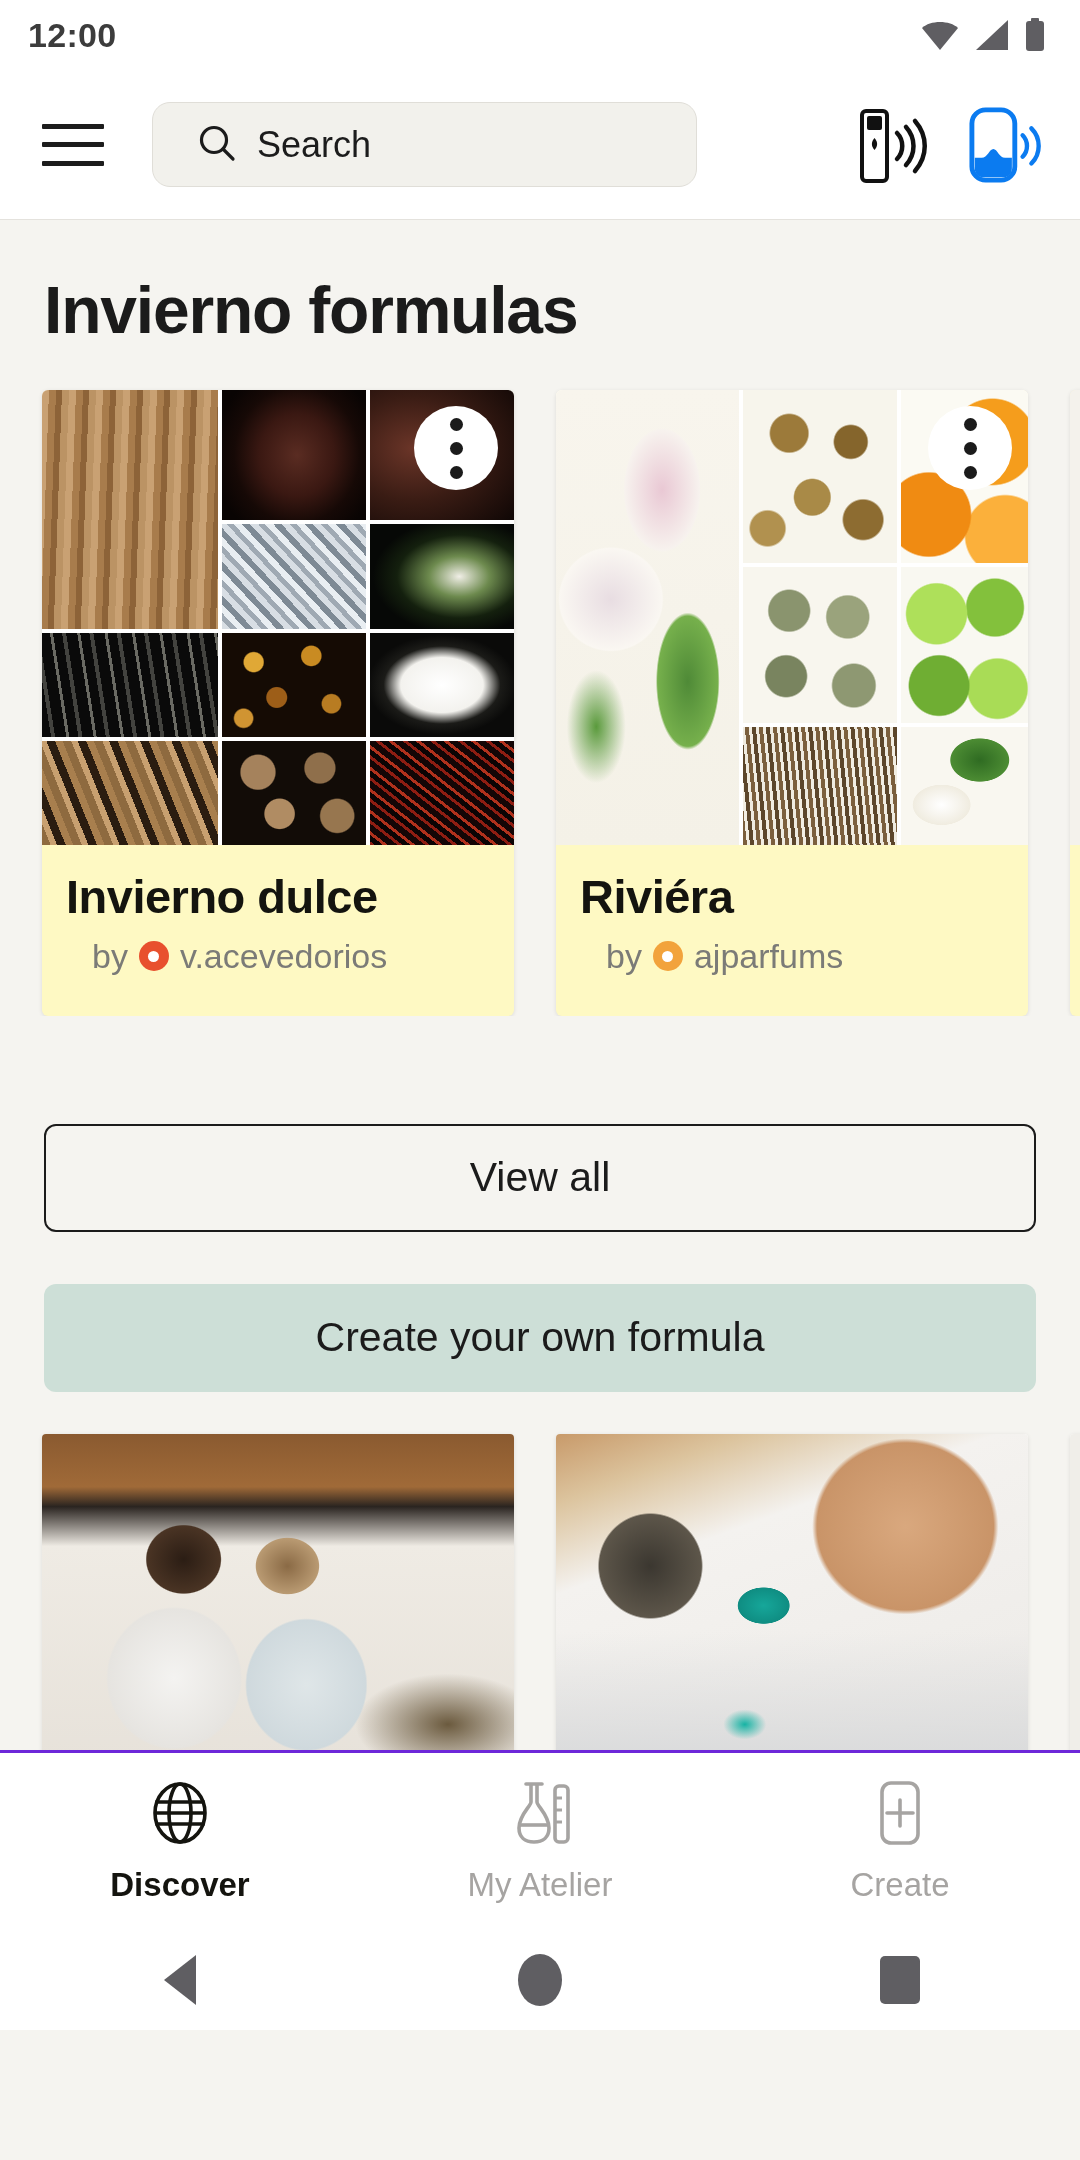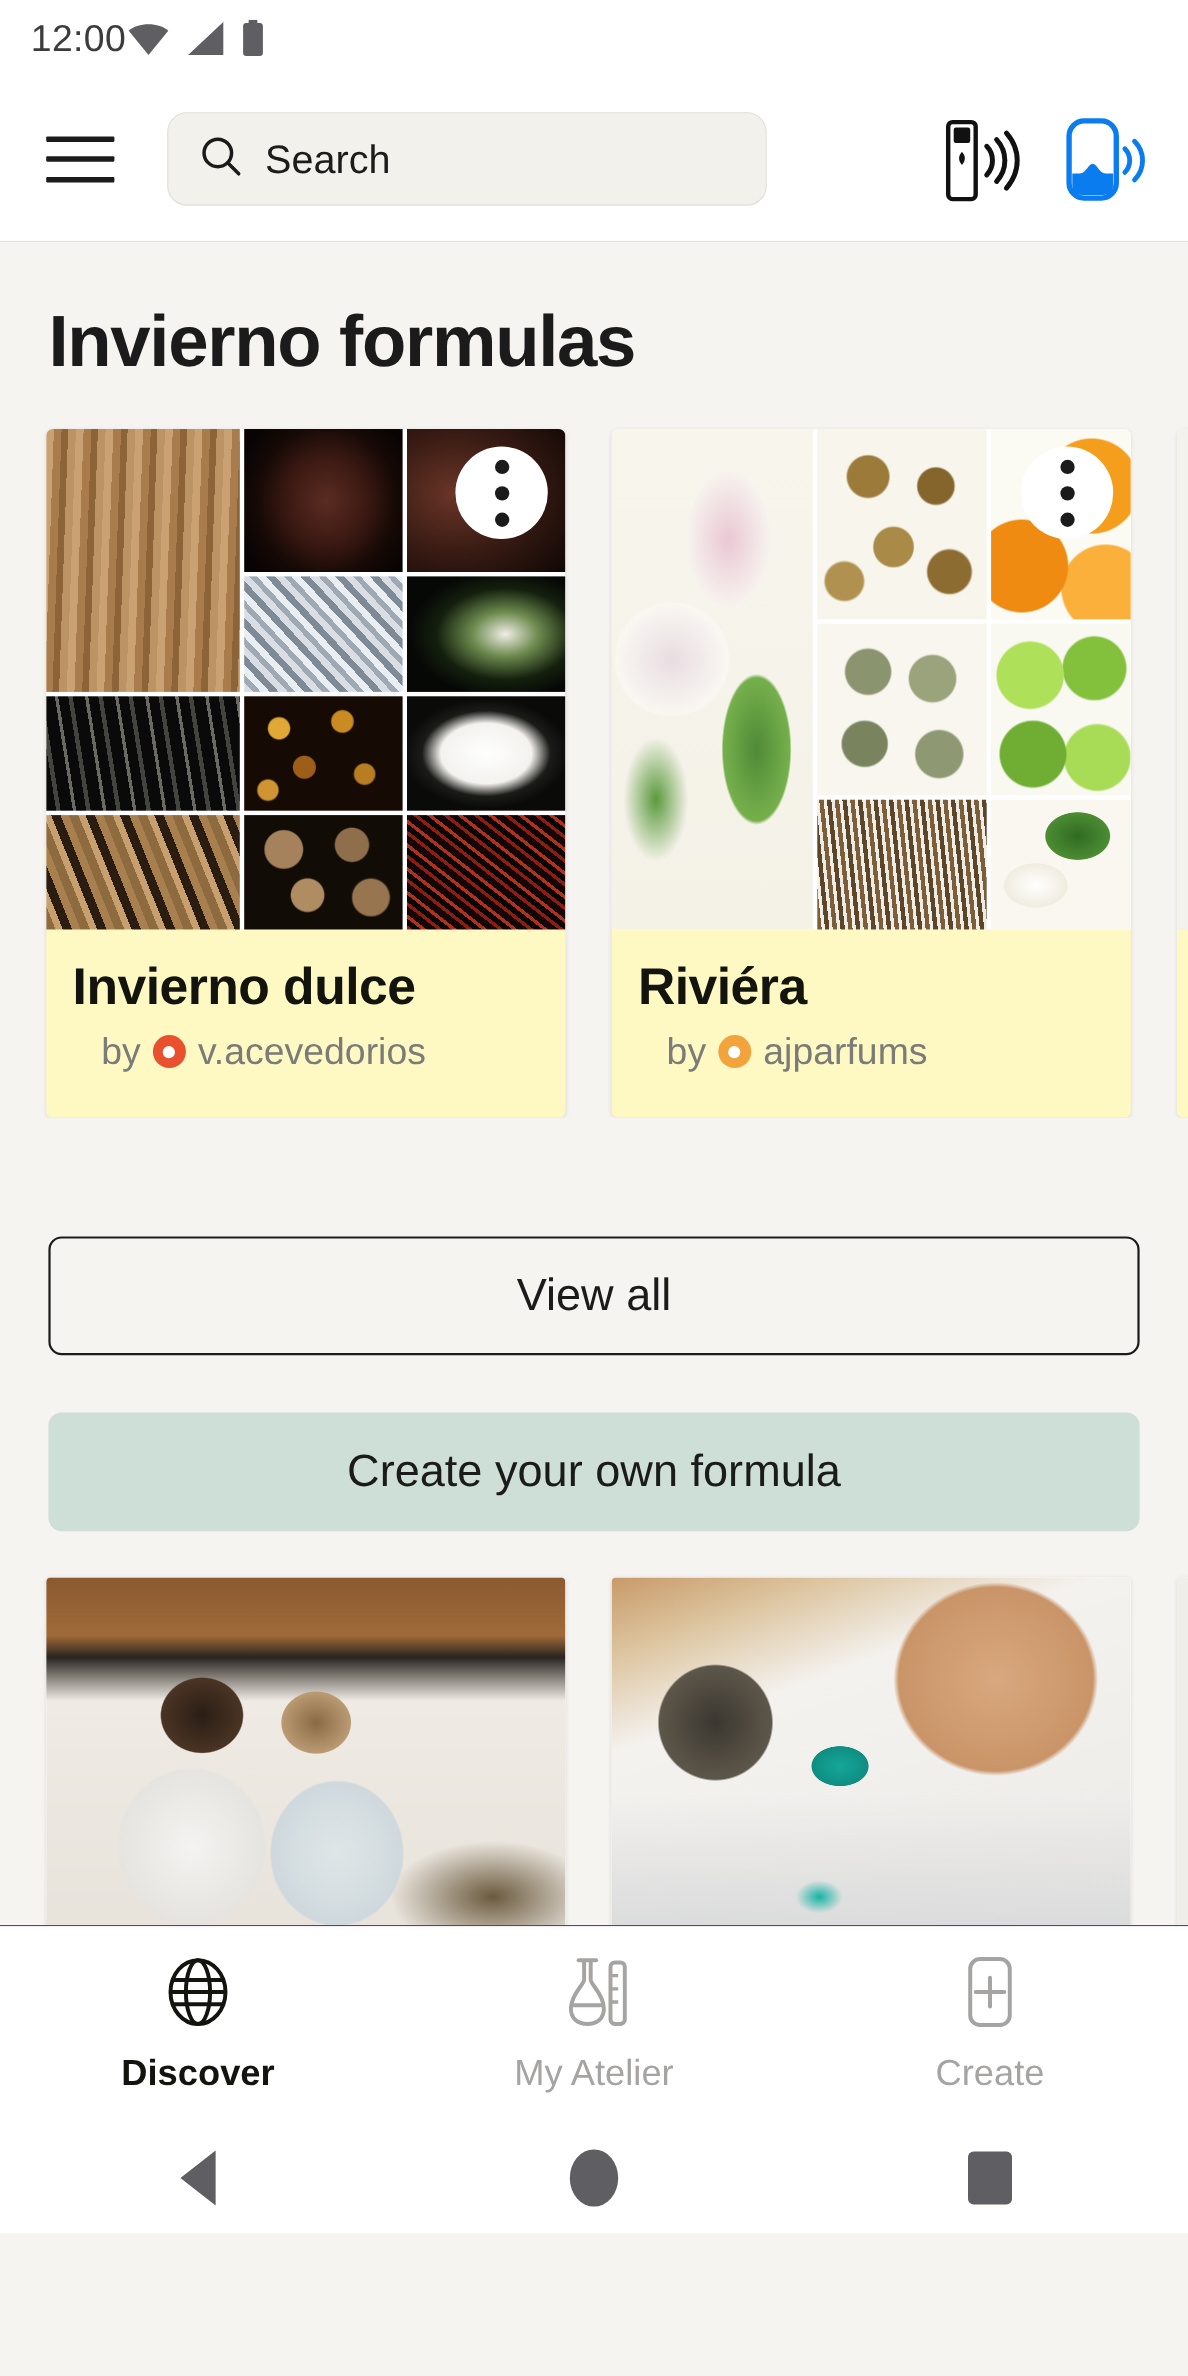--- a/index.html
+++ b/index.html
@@ -15,22 +15,23 @@
     background: #f5f4f0;
     -webkit-font-smoothing: antialiased;
   }
 
   
   .status-bar {
     height: 70px;
     background: #ffffff;
     display: flex;
     align-items: center;
-    justify-content: flex-start;
+    justify-content: space-between;
     padding: 0 34px 0 28px;
+    font-weight: bold;
   }
   .status-time {
     font-size: 34px;
     color: #3c3c3c;
     letter-spacing: 0.3px;
   }
   .status-icons {
     display: flex;
     align-items: center;
     gap: 14px;
@@ -68,21 +69,21 @@
   .search-box {
     flex: 0 0 auto;
     width: 545px;
     height: 85px;
     margin-left: 48px;
     background: #f2f1ec;
     border: 1px solid #e0ded8;
     border-radius: 18px;
     display: flex;
     align-items: center;
-    padding: 0 28px;
+    padding: 0 44px;
     gap: 20px;
     cursor: text;
   }
   .search-placeholder {
     font-size: 36px;
     color: #1c1c1c;
   }
 
   .header-actions {
     margin-left: auto;
@@ -280,21 +281,21 @@
   .blog-photo { width: 100%; height: 100%; position: relative; overflow: hidden; }
 
   
   .bottom-nav {
     position: absolute;
     left: 0;
     bottom: 100px;
     width: 1080px;
     height: 180px;
     background: #ffffff;
-    border-top: 1px solid #6d28d9;
+    border-top: 3px solid #6d28d9;
     display: flex;
     align-items: center;
   }
   .nav-item {
     flex: 1;
     display: flex;
     flex-direction: column;
     align-items: center;
     justify-content: center;
     gap: 16px;

